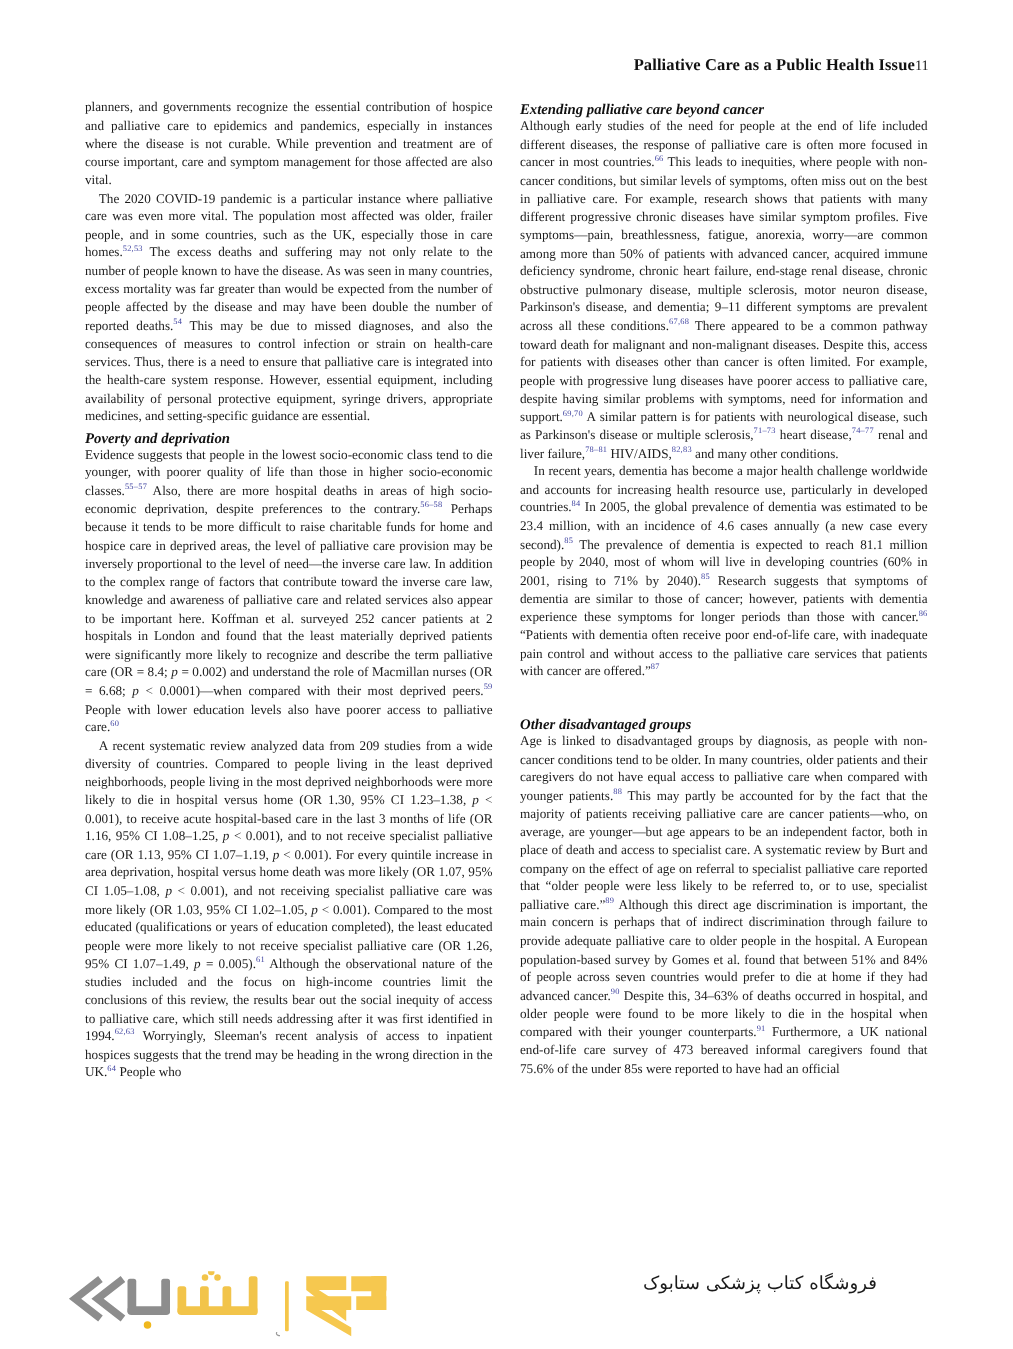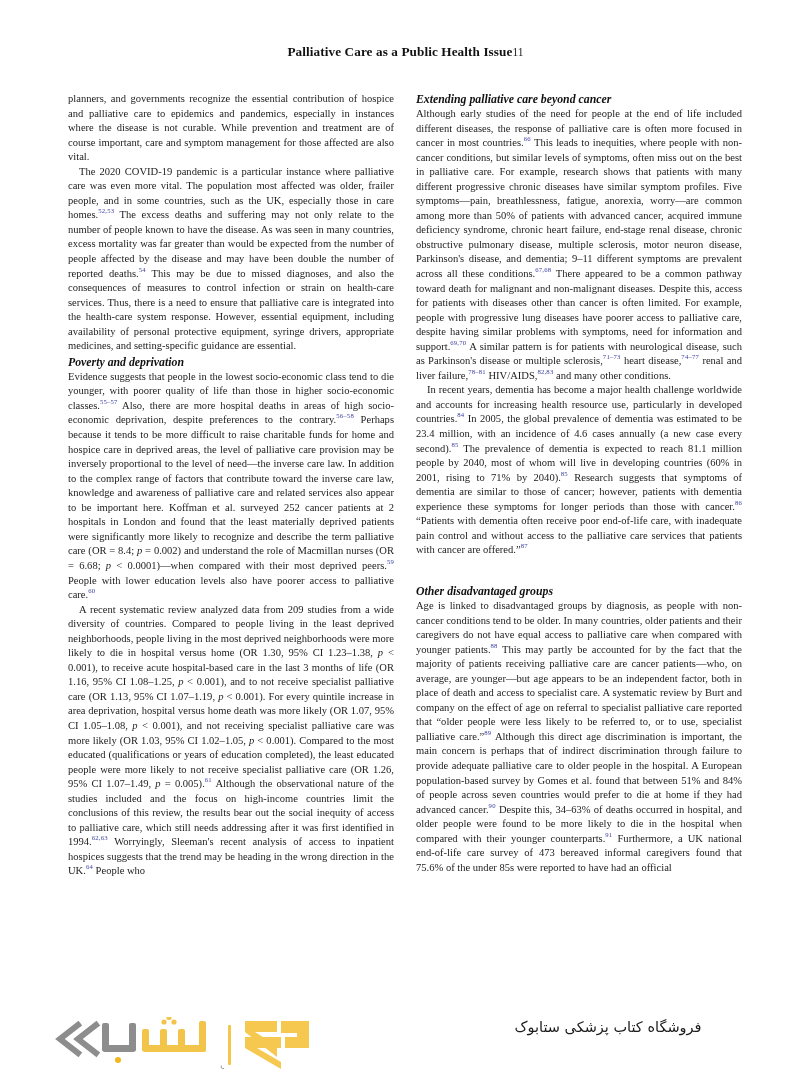--- a/index.html
+++ b/index.html
@@ -22,41 +22,41 @@
   }
 
   
   .running-head {
     position: absolute;
     left: 68px;
     top: 44px;
     width: 675px;
     display: flex;
     align-items: baseline;
-    justify-content: center;
+    justify-content: flex-end;
   }
   .running-title {
     font-family: "Liberation Serif", "DejaVu Serif", serif;
     font-weight: bold;
     font-size: 13.2px;
     letter-spacing: 0.1px;
     color: #121212;
     white-space: nowrap;
   }
   .folio {
     font-family: "Liberation Serif", "DejaVu Serif", serif;
     font-size: 11.5px;
     color: #222;
   }
 
   
   .body-area {
     position: absolute;
     left: 68px;
-    top: 92px;
+    top: 80px;
     width: 675px;
     height: 930px;
     display: flex;
     gap: 22px;
   }
   .col {
     width: 326px;
     flex: 0 0 326px;
   }
 

